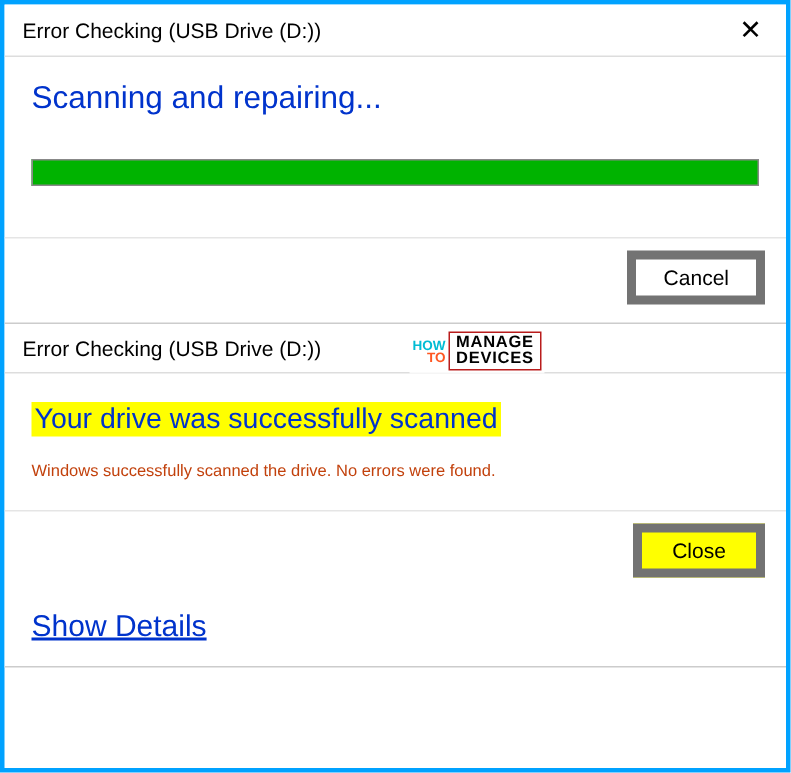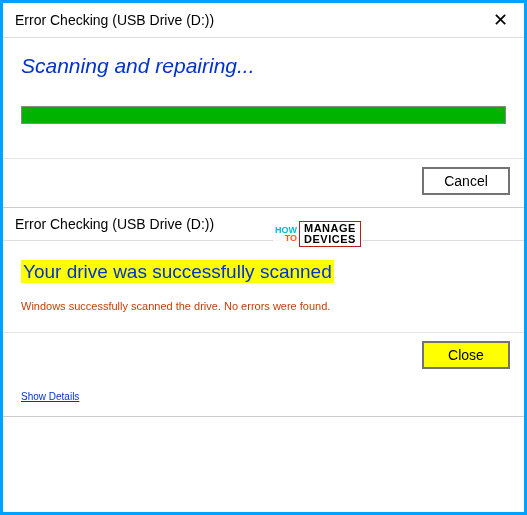--- a/index.html
+++ b/index.html
@@ -34,21 +34,20 @@
     .close-x {
       font-size: 18px;
       font-weight: 300;
       color: #000;
       cursor: pointer;
       padding: 0 6px;
       font-family: Arial, sans-serif;
     }
     .dialog-body {
       padding: 16px 18px 12px 18px;
-      font-style: italic;
     }
     .status-heading {
       font-size: 21px;
       color: #0033cc;
       margin-bottom: 28px;
     }
     .progress-bar {
       width: 100%;
       height: 18px;
       background: #00b300;
@@ -59,21 +58,21 @@
       display: flex;
       justify-content: flex-end;
       padding: 8px 14px 12px 14px;
       border-top: 1px solid #e5e5e5;
     }
     .btn {
       min-width: 88px;
       padding: 4px 18px;
       font-size: 14px;
       background: #fff;
-      border: 2px solid #737373;
+      border: 6px solid #737373;
       cursor: pointer;
       text-align: center;
     }
     .btn-highlighted {
       background: #ffff00;
     }
     .titlebar-2 {
       padding: 8px 12px;
       font-size: 14px;
       color: #000;
@@ -93,21 +92,21 @@
       font-size: 11px;
       color: #c2410c;
       line-height: 1.4;
       margin-bottom: 8px;
     }
     .dialog-body-2 {
       padding: 20px 18px 10px 18px;
     }
     .show-details {
       color: #0033cc;
-      font-size: 10px;
+      font-size: 20px;
       text-decoration: underline;
       cursor: pointer;
       padding: 10px 18px 14px 18px;
       display: inline-block;
     }
     .watermark {
       position: absolute;
       top: 216px;
       left: 270px;
       display: flex;

